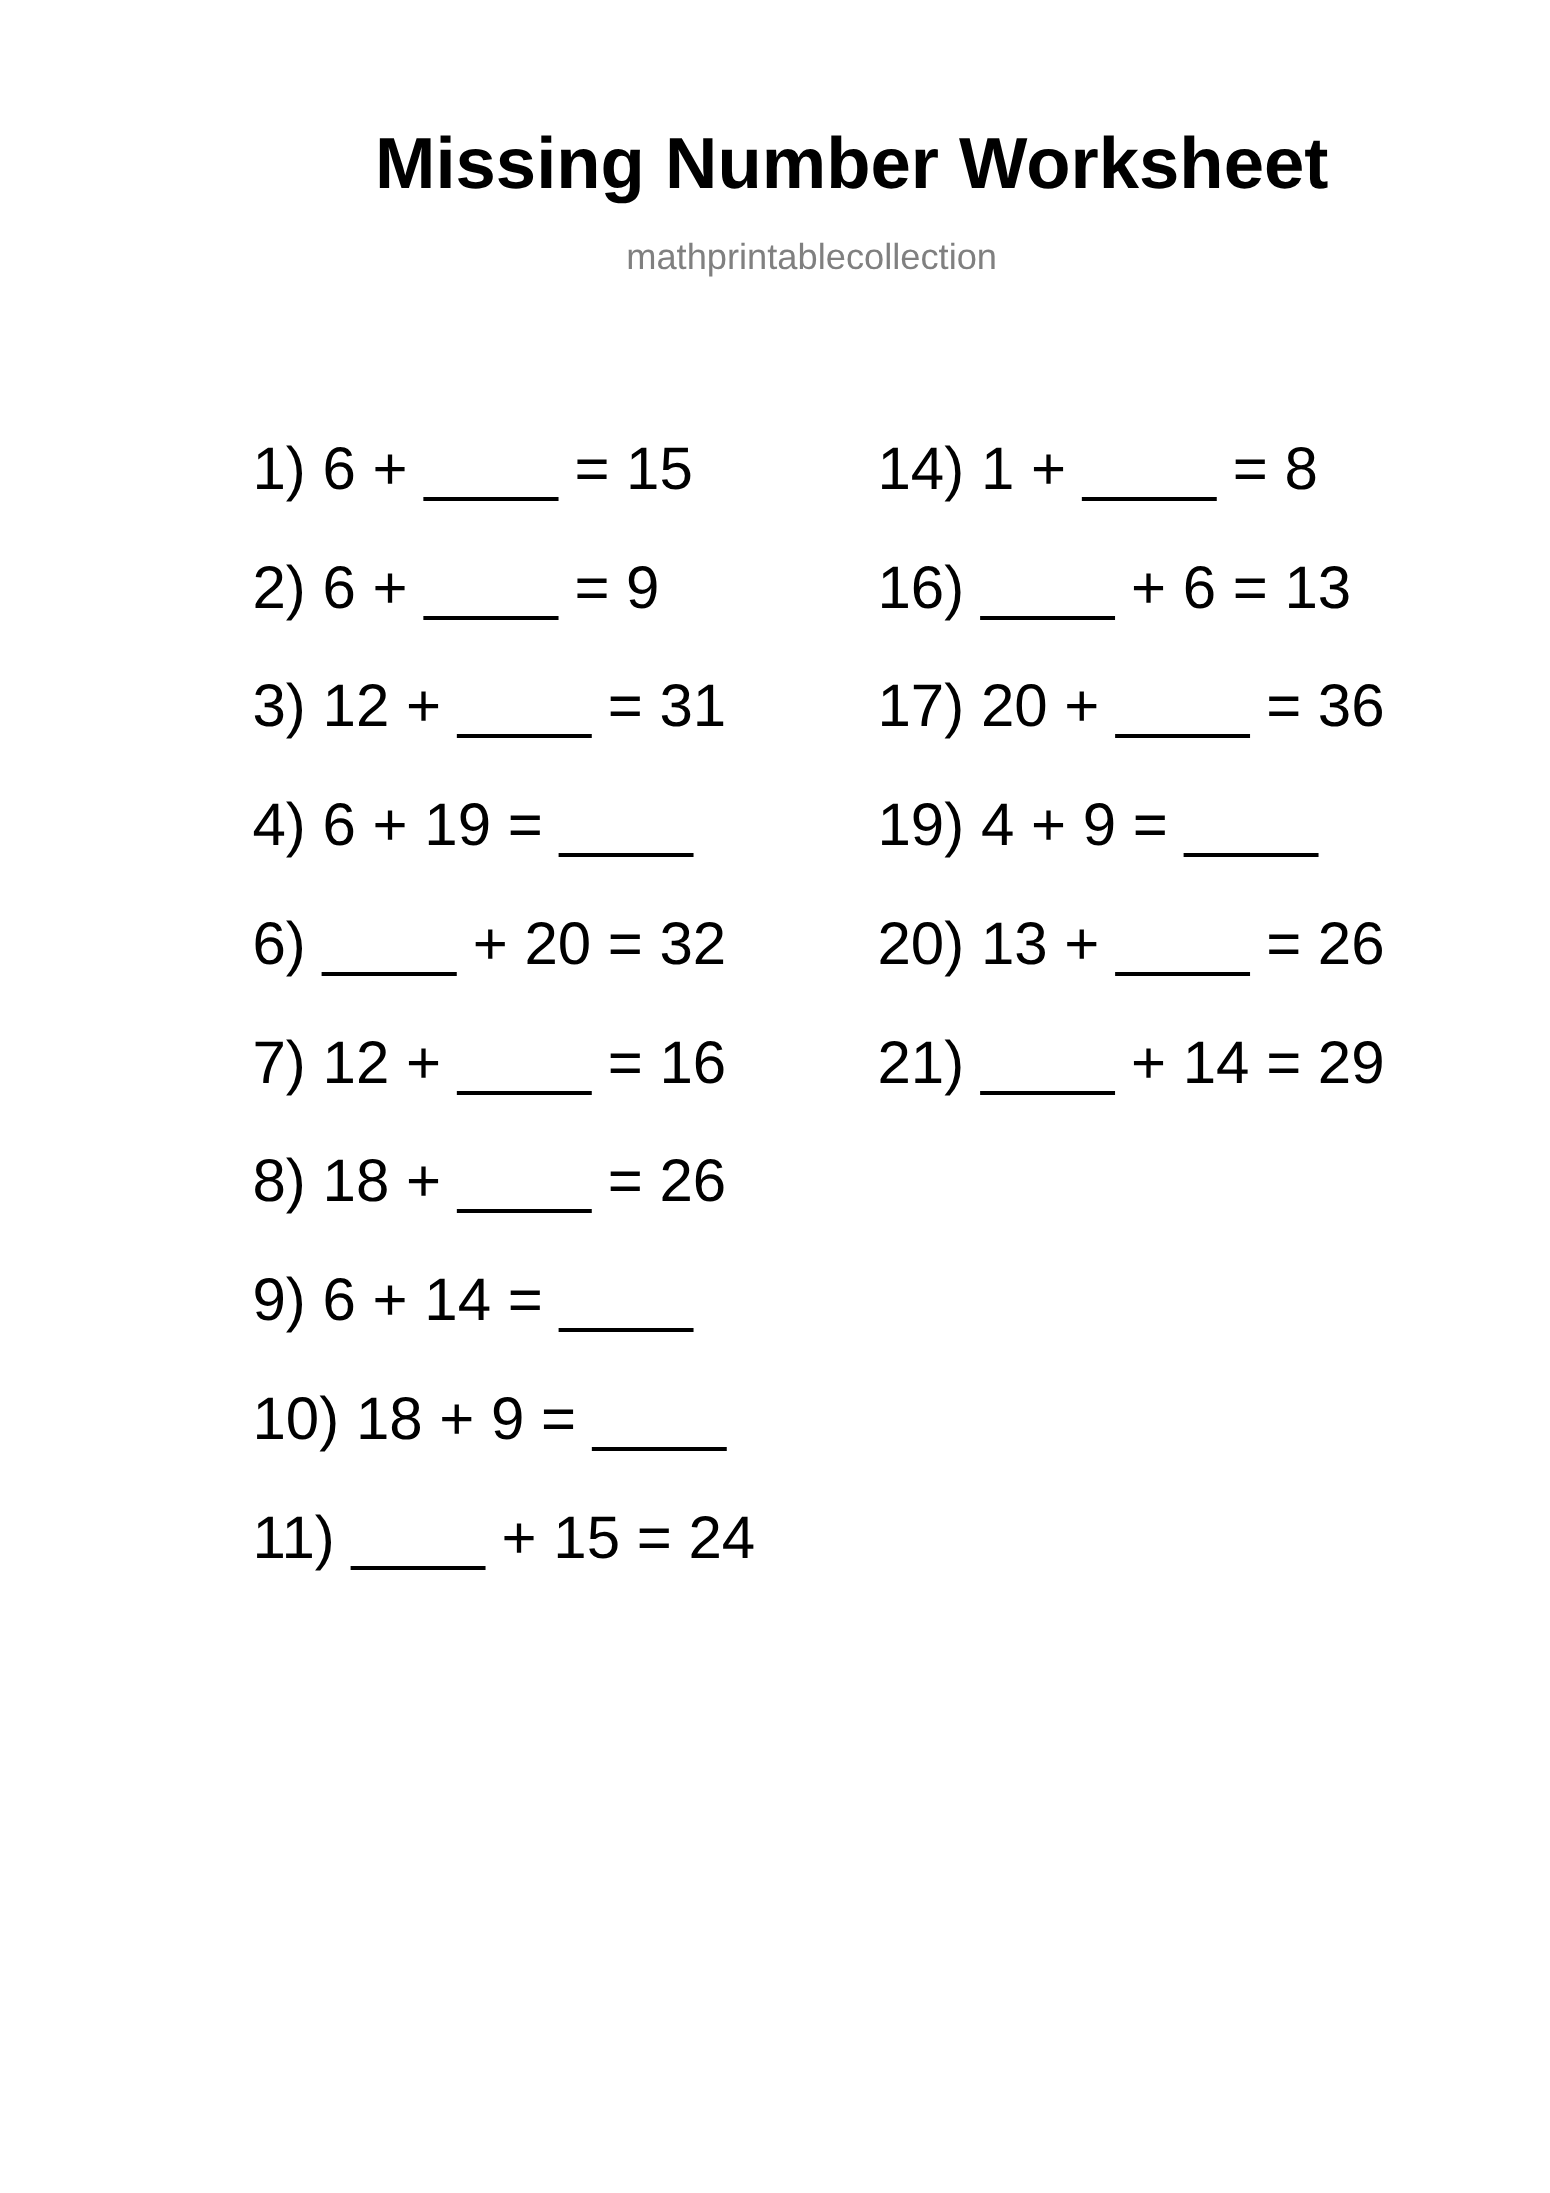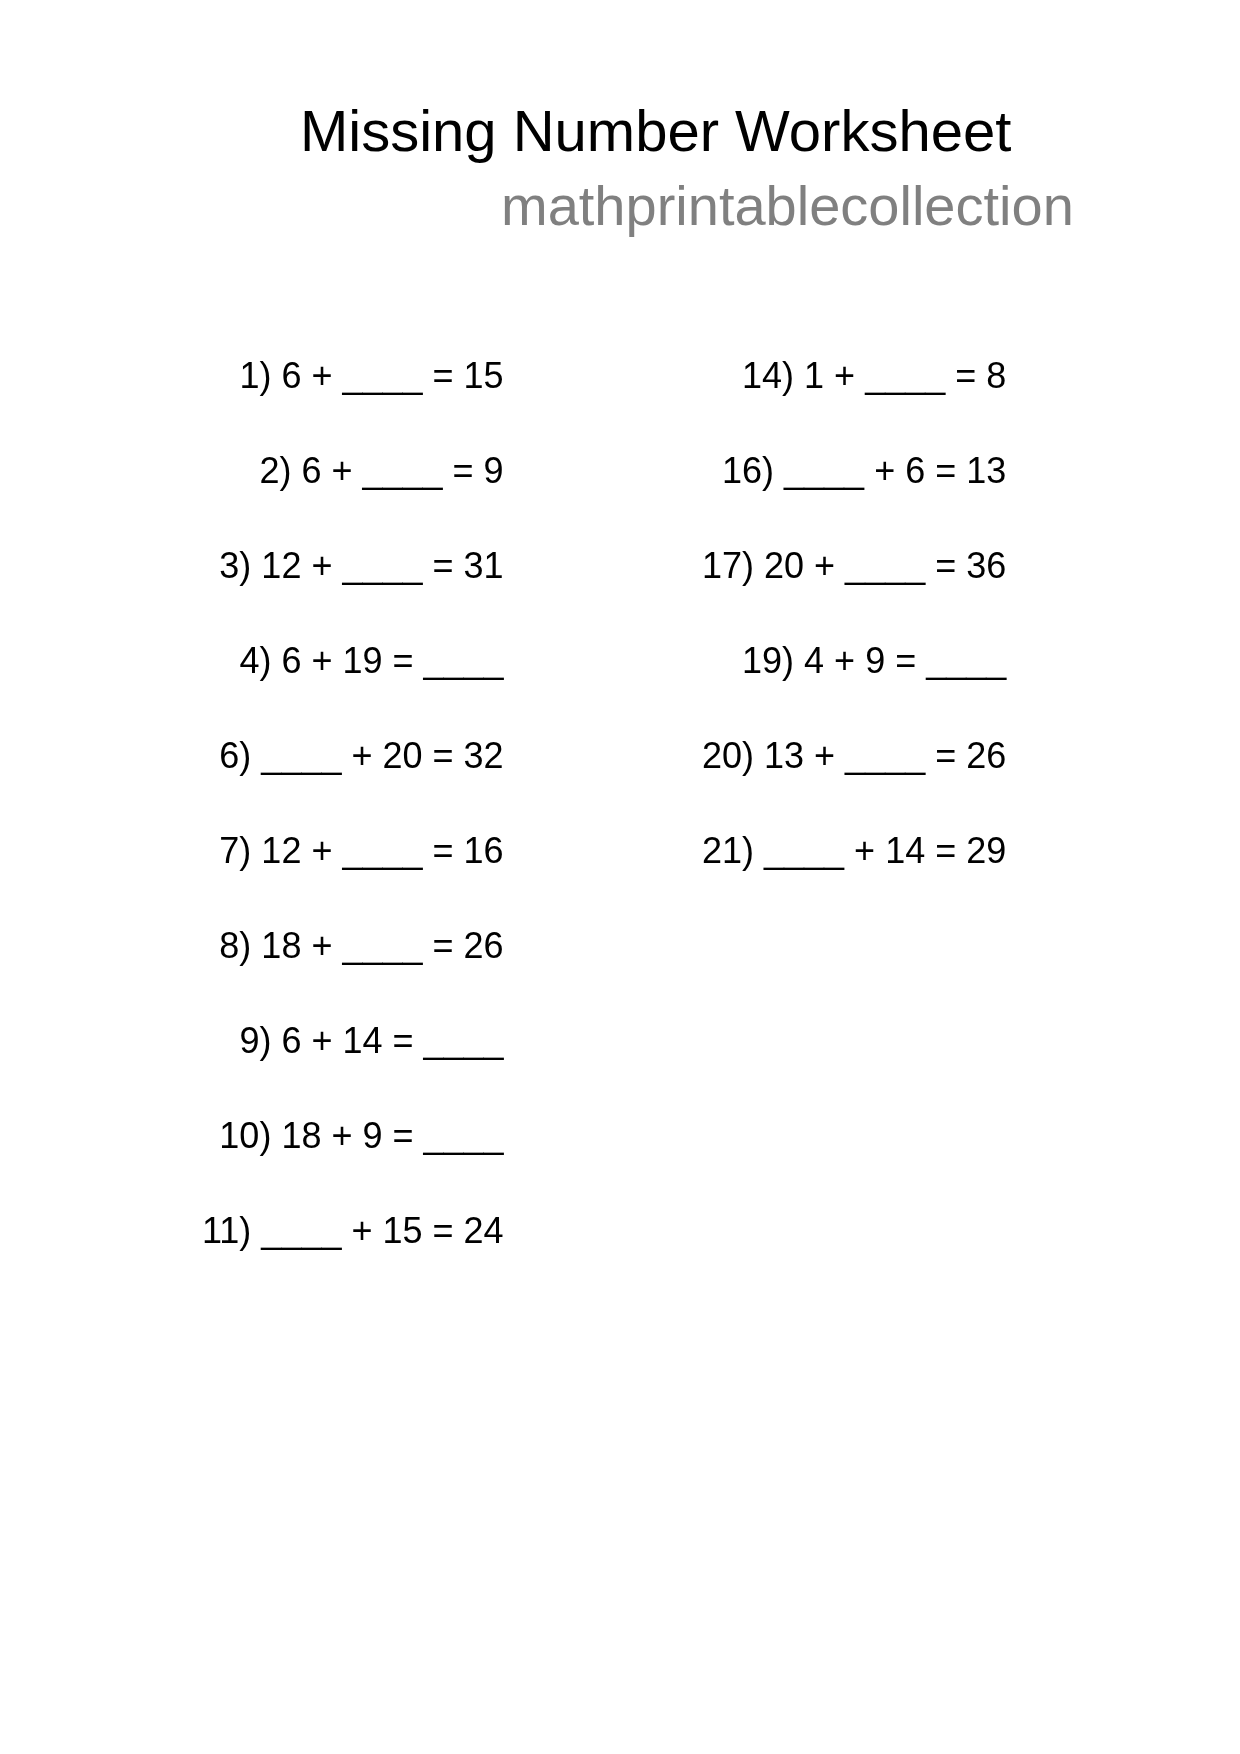--- a/index.html
+++ b/index.html
@@ -16,43 +16,42 @@
       color: #000000;
     }
     .title {
       position: absolute;
       left: 300px;
       top: 96px;
       font-size: 58px;
       line-height: 70px;
       white-space: nowrap;
       margin: 0;
-      font-weight: normal;
+      font-weight: bold;
     }
     .subtitle {
       position: absolute;
       left: 501px;
       top: 180px;
-      font-size: 56px;
+      font-size: 29px;
       line-height: 52px;
       color: #808080;
       white-space: nowrap;
     }
     .column {
       position: absolute;
       top: 350px;
     }
     .col-left { left: 202px; }
     .col-right { left: 702px; }
     .problem {
       height: 95px;
-      font-size: 36px;
+      font-size: 48px;
       line-height: 52px;
       white-space: pre;
-      text-align: right;
     }
   </style>
 </head>
 <body>
 
 <h1 class="title">Missing Number Worksheet</h1>
 <div class="subtitle">mathprintablecollection</div>
 
 <div class="column col-left">
   <div class="problem">1) 6 + ____ = 15</div>

